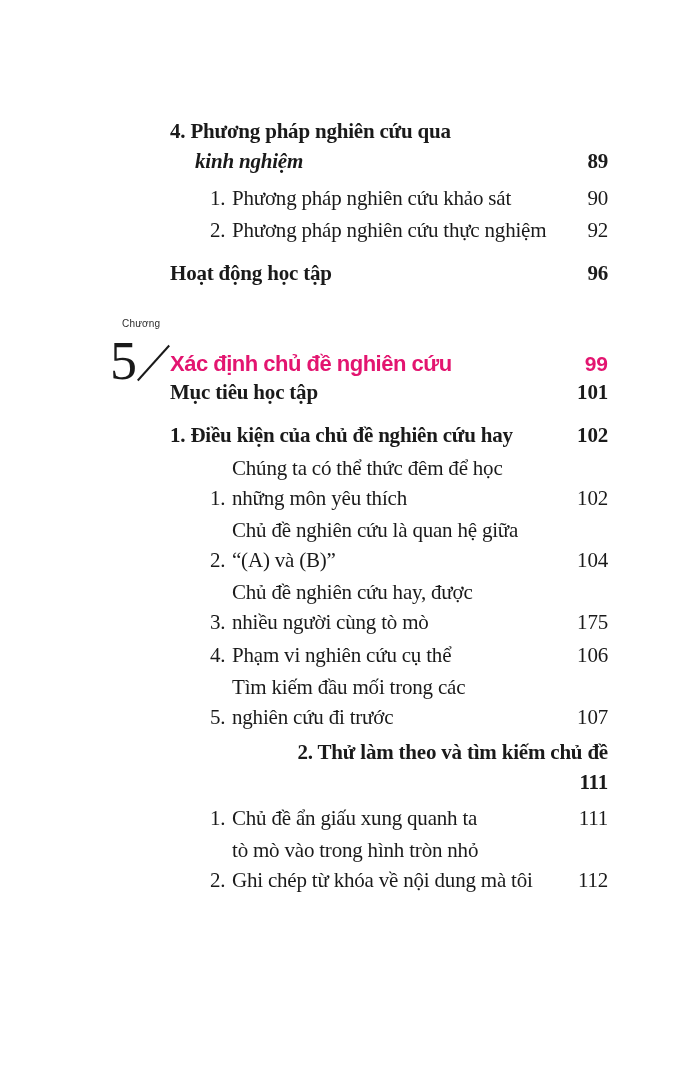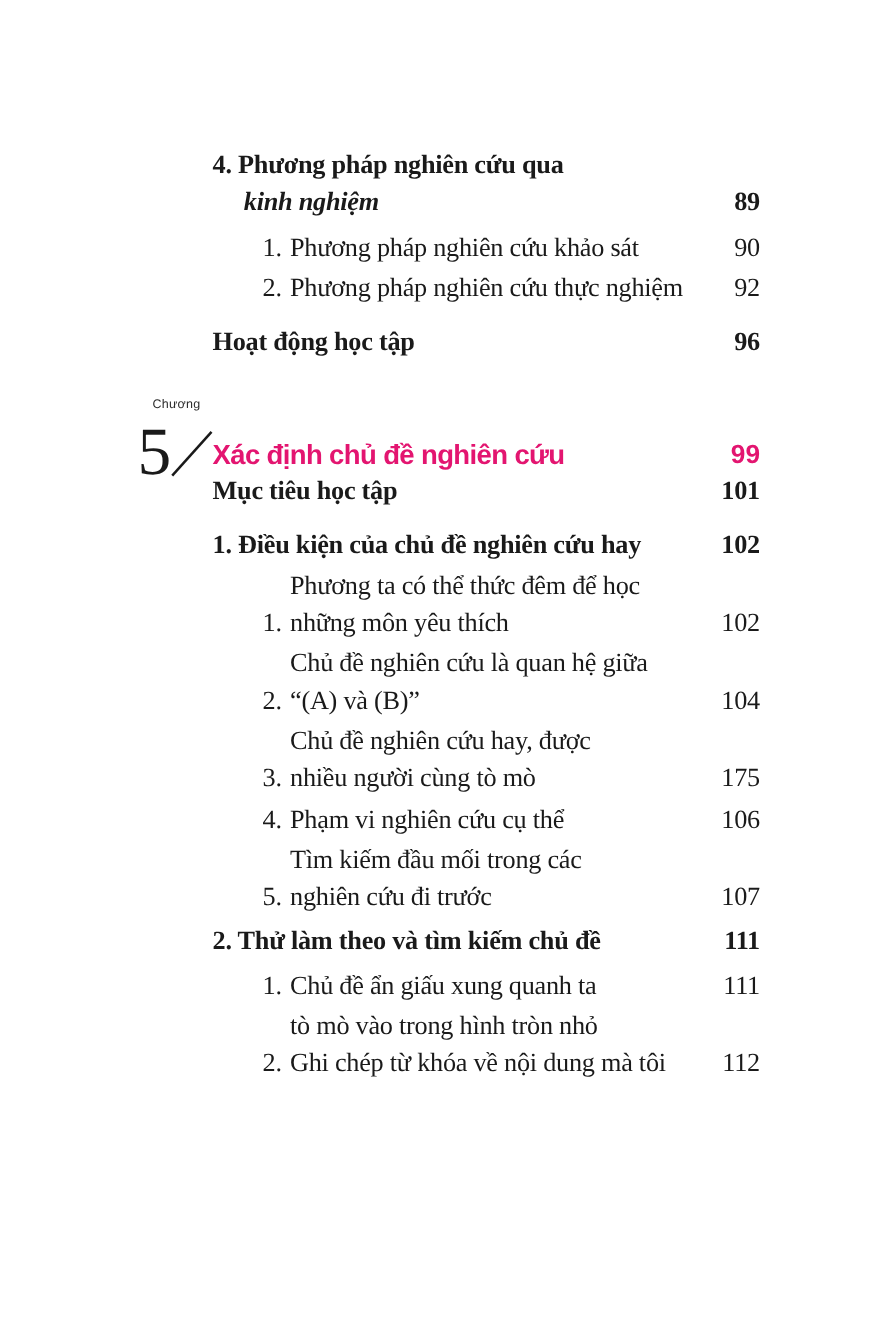--- a/index.html
+++ b/index.html
@@ -132,21 +132,21 @@
         </div>
         <div class="row heading" style="margin-top: 13px;">
           <div class="lines">
             <div class="line">1. Điều kiện của chủ đề nghiên cứu hay</div>
           </div>
           <div class="pg">102</div>
         </div>
         <div class="row sub" style="margin-top: 3px;">
           <div class="num">1.</div>
           <div class="lines">
-            <div class="line">Phương ta có thể thức đêm để học</div>
+            <div class="line">Chúng ta có thể thức đêm để học</div>
             <div class="line">những môn yêu thích</div>
           </div>
           <div class="pg">102</div>
         </div>
         <div class="row sub" style="margin-top: 2px;">
           <div class="num">2.</div>
           <div class="lines">
             <div class="line">Chủ đề nghiên cứu là quan hệ giữa</div>
             <div class="line">“(A) và (B)”</div>
           </div>
@@ -168,21 +168,21 @@
           <div class="pg">106</div>
         </div>
         <div class="row sub" style="margin-top: 2px;">
           <div class="num">5.</div>
           <div class="lines">
             <div class="line">Tìm kiếm đầu mối trong các</div>
             <div class="line">nghiên cứu đi trước</div>
           </div>
           <div class="pg">107</div>
         </div>
-        <div class="row heading" style="margin-top: 5px;">
+        <div class="row heading" style="margin-top: 5px; flex-direction: column;">
           <div class="lines">
             <div class="line">2. Thử làm theo và tìm kiếm chủ đề</div>
           </div>
           <div class="pg">111</div>
         </div>
         <div class="row sub" style="margin-top: 6px;">
           <div class="num">1.</div>
           <div class="lines">
             <div class="line">Chủ đề ẩn giấu xung quanh ta</div>
           </div>

